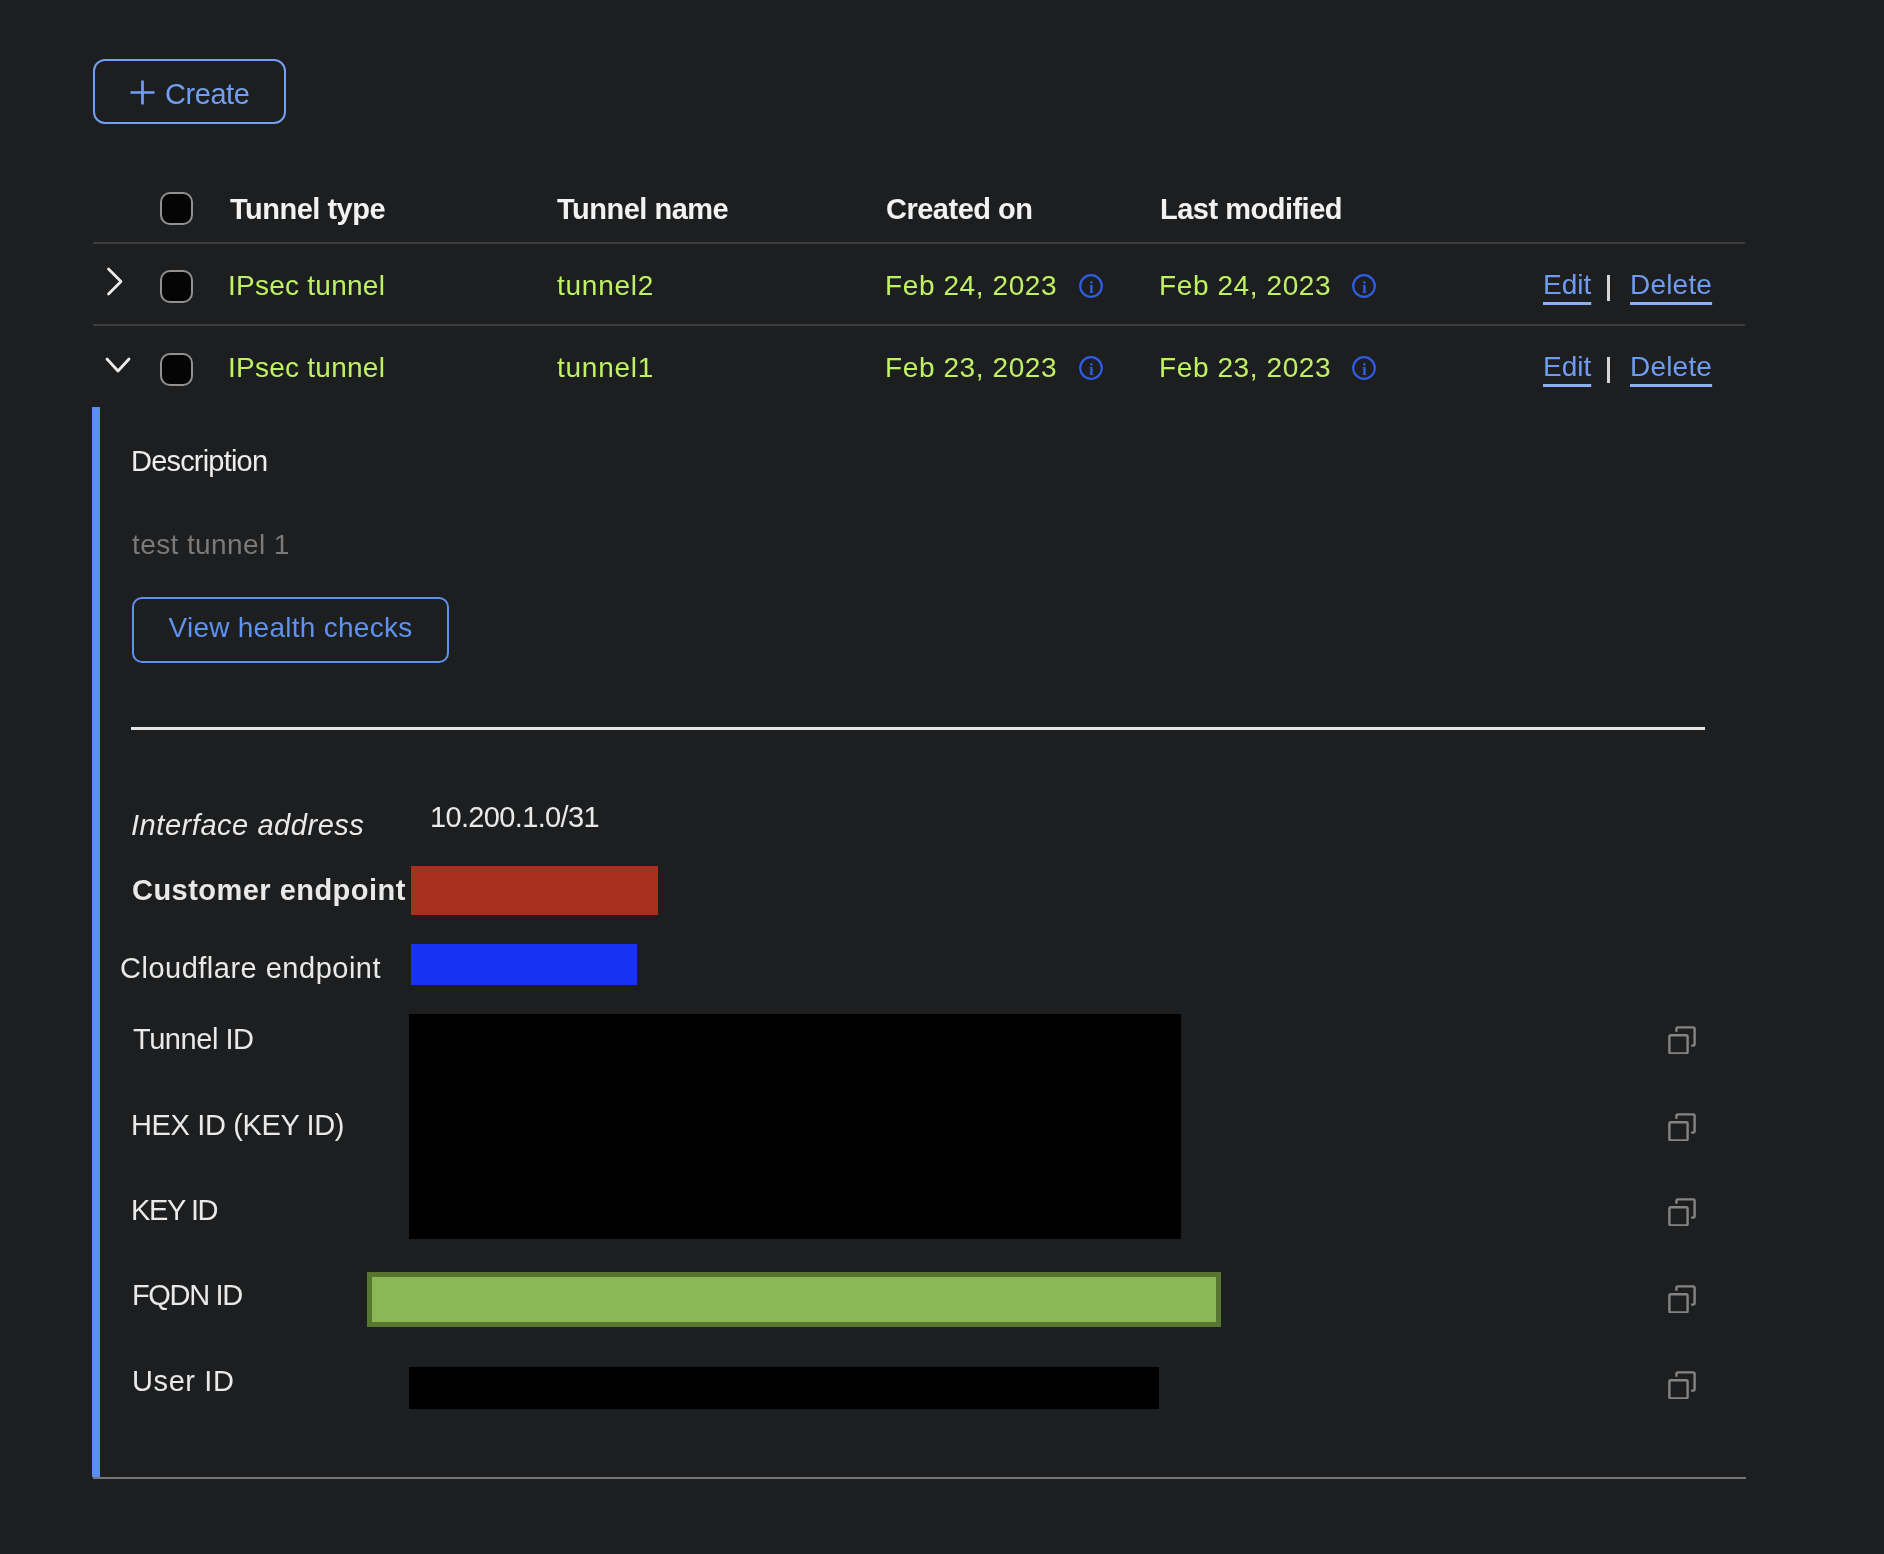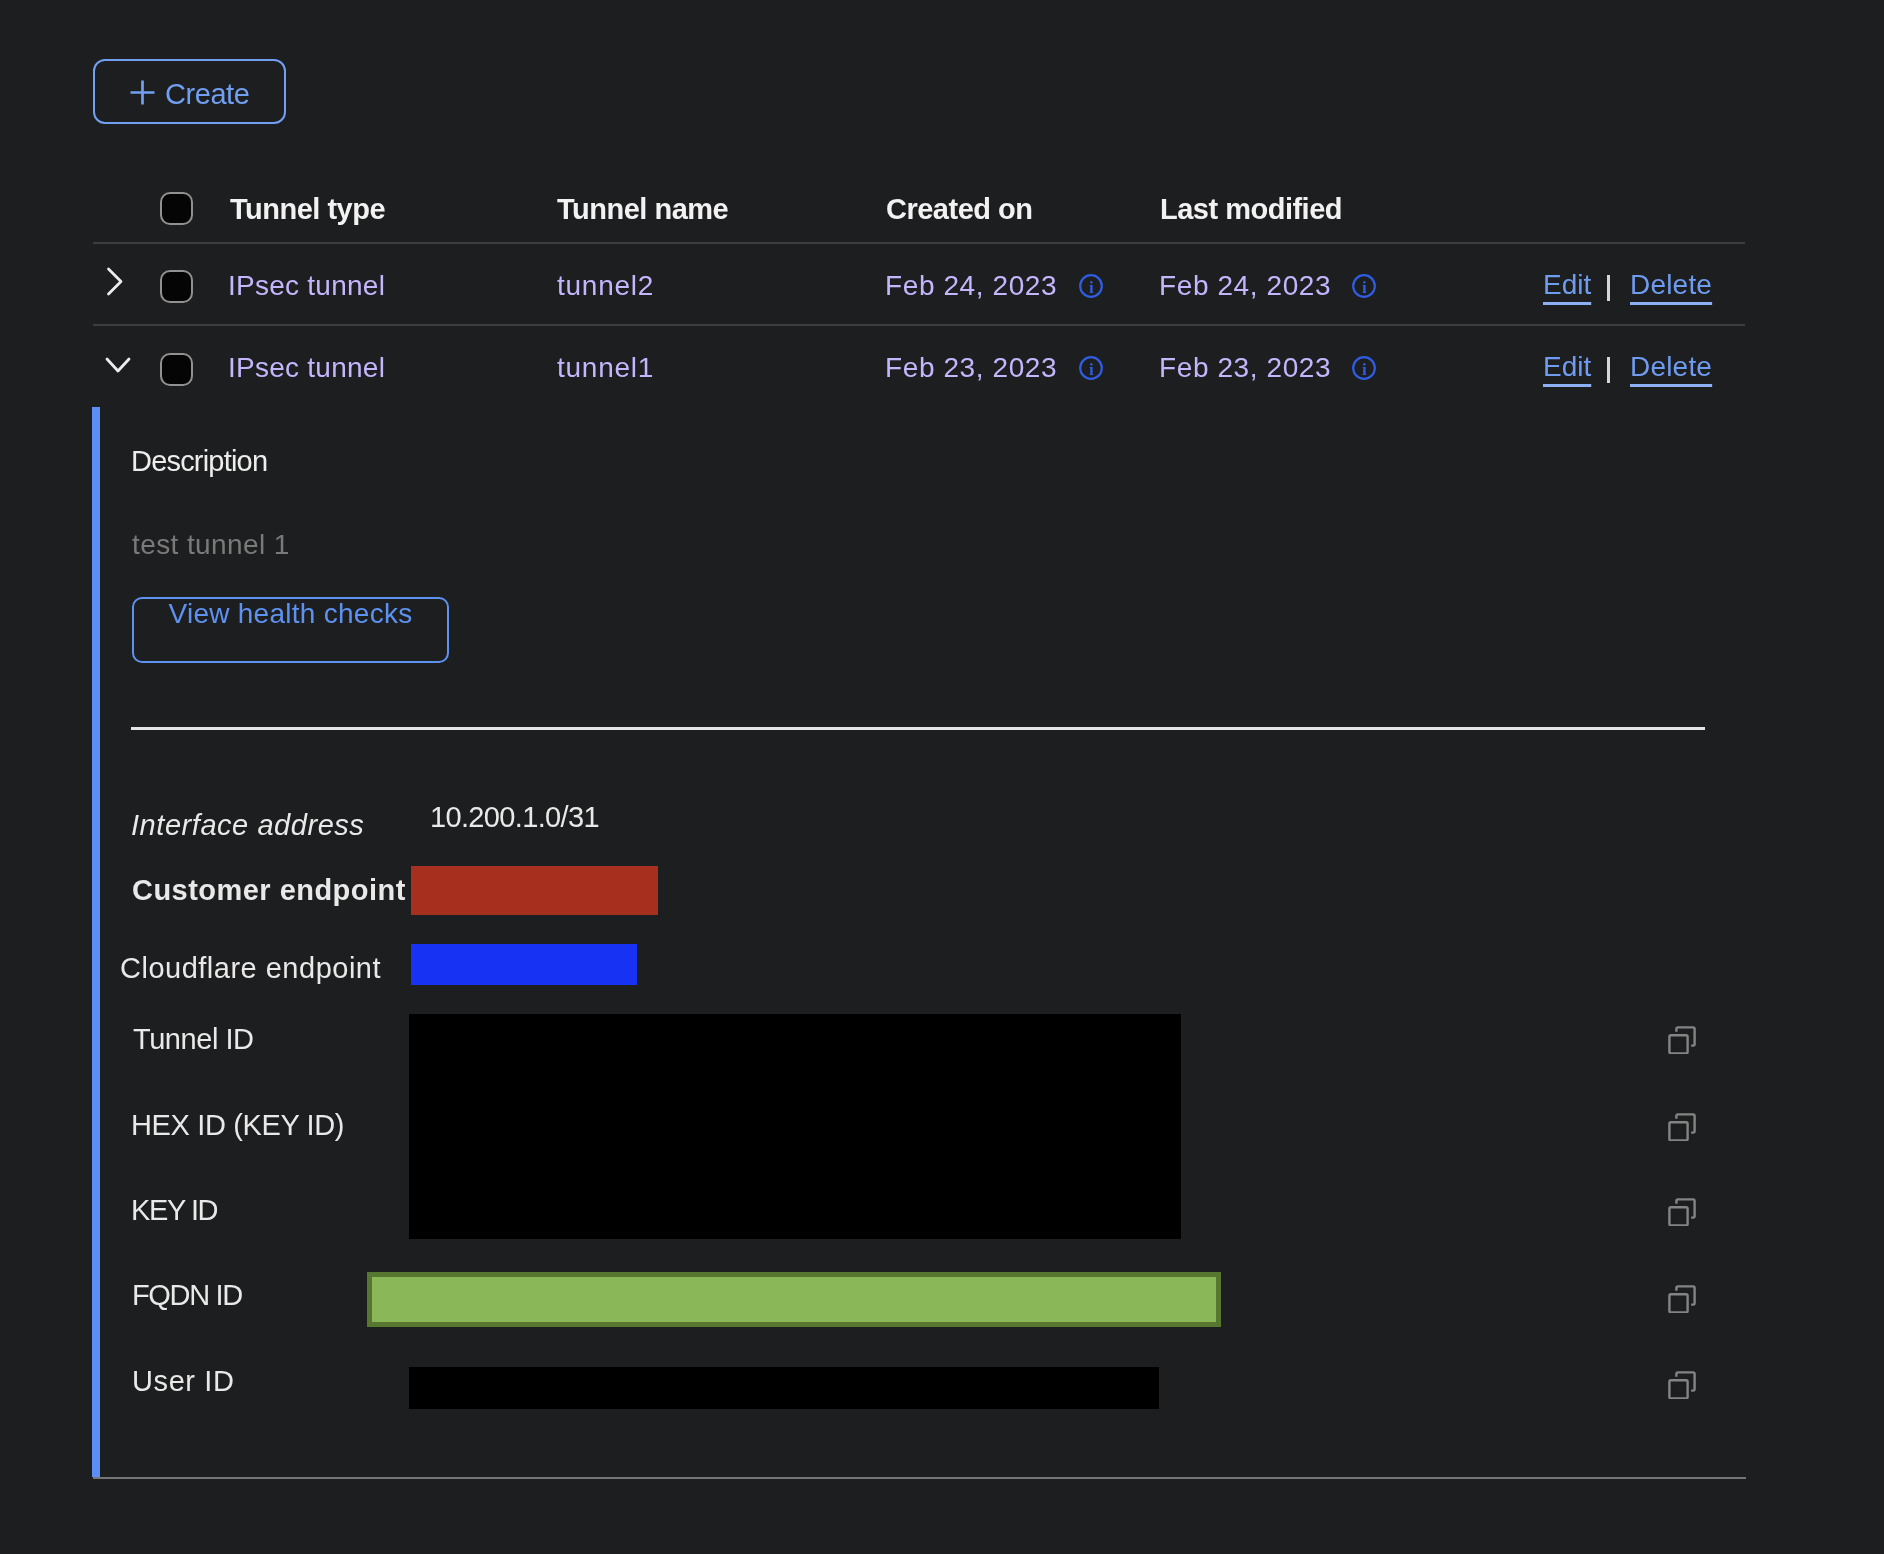--- a/index.html
+++ b/index.html
@@ -1,21 +1,21 @@
 <!DOCTYPE html>
 <html><head>
 <meta charset="utf-8">
 <style>
   * { margin:0; padding:0; box-sizing:border-box; }
   html,body { width:1884px; height:1554px; background:#1d1e1f; overflow:hidden;
     font-family:"Liberation Sans", sans-serif; }
   .abs { position:absolute; }
   .lbl { position:absolute; color:#e9e9e9; font-size:29px; letter-spacing:0.4px; white-space:nowrap; }
   .hdr { position:absolute; color:#f2f2f2; font-size:29px; font-weight:bold; letter-spacing:-0.5px; white-space:nowrap; }
-  .cell { position:absolute; color:#c4b5fd; font-size:28px; letter-spacing:0.1px; white-space:nowrap; }
+  .cell { position:absolute; color:#bef264; font-size:28px; letter-spacing:0.1px; white-space:nowrap; }
   .sep { position:absolute; background:#3e3e3e; height:2px; }
   .checkbox { position:absolute; width:33px; height:33px; border:2px solid #919191;
     border-radius:10px; background:#050505; }
   .link { position:absolute; color:#6f9cf0; font-size:28px; letter-spacing:0px;
     text-decoration:underline; text-underline-offset:8px; text-decoration-thickness:2.5px; text-decoration-color:#8db0f4; white-space:nowrap; }
   .copyicon { position:absolute; width:28px; height:28px; }
 </style>
 </head>
 <body>
 
@@ -71,21 +71,21 @@
 </svg>
 <div class="link" style="left:1543px; top:351px;">Edit</div>
 <div class="abs" style="left:1607px; top:357px; width:3px; height:26px; background:#d6d6d6;"></div>
 <div class="link" style="left:1630px; top:351px; letter-spacing:0.2px;">Delete</div>
 
 <div class="abs" style="left:92px; top:407px; width:8px; height:1070px; background:#5b8ef2;"></div>
 
 <div class="abs" style="left:131px; top:445px; color:#ededed; font-size:29px; font-weight:normal; letter-spacing:-0.8px;">Description</div>
 <div class="abs" style="left:132px; top:529px; color:#7a7a7a; font-size:28px; letter-spacing:0.4px;">test tunnel 1</div>
 <div class="abs" style="left:132px; top:597px; width:317px; height:66px; border:2px solid #5e92f1; border-radius:10px;"></div>
-<div class="abs" style="left:132px; top:598px; width:317px; color:#5e92f1; font-size:28px; letter-spacing:0.27px; text-align:center;">View health checks</div>
+<div class="abs" style="left:132px; top:612px; width:317px; color:#5e92f1; font-size:28px; letter-spacing:0.27px; text-align:center;">View health checks</div>
 <div class="abs" style="left:131px; top:727px; width:1574px; height:3px; background:#e4e4e4;"></div>
 
 <div class="lbl" style="left:131px; top:809px; letter-spacing:0.55px;font-style:italic;">Interface address</div>
 <div class="lbl" style="left:430px; top:801px; letter-spacing:-0.65px;">10.200.1.0/31</div>
 
 <div class="lbl" style="left:132px; top:874px; letter-spacing:0.47px;font-weight:bold;">Customer endpoint</div>
 <div class="abs" style="left:411px; top:866px; width:247px; height:49px; background:#a62f1e;"></div>
 
 <div class="lbl" style="left:120px; top:952px; letter-spacing:0.5px;">Cloudflare endpoint</div>
 <div class="abs" style="left:411px; top:944px; width:226px; height:41px; background:#1732f2;"></div>

